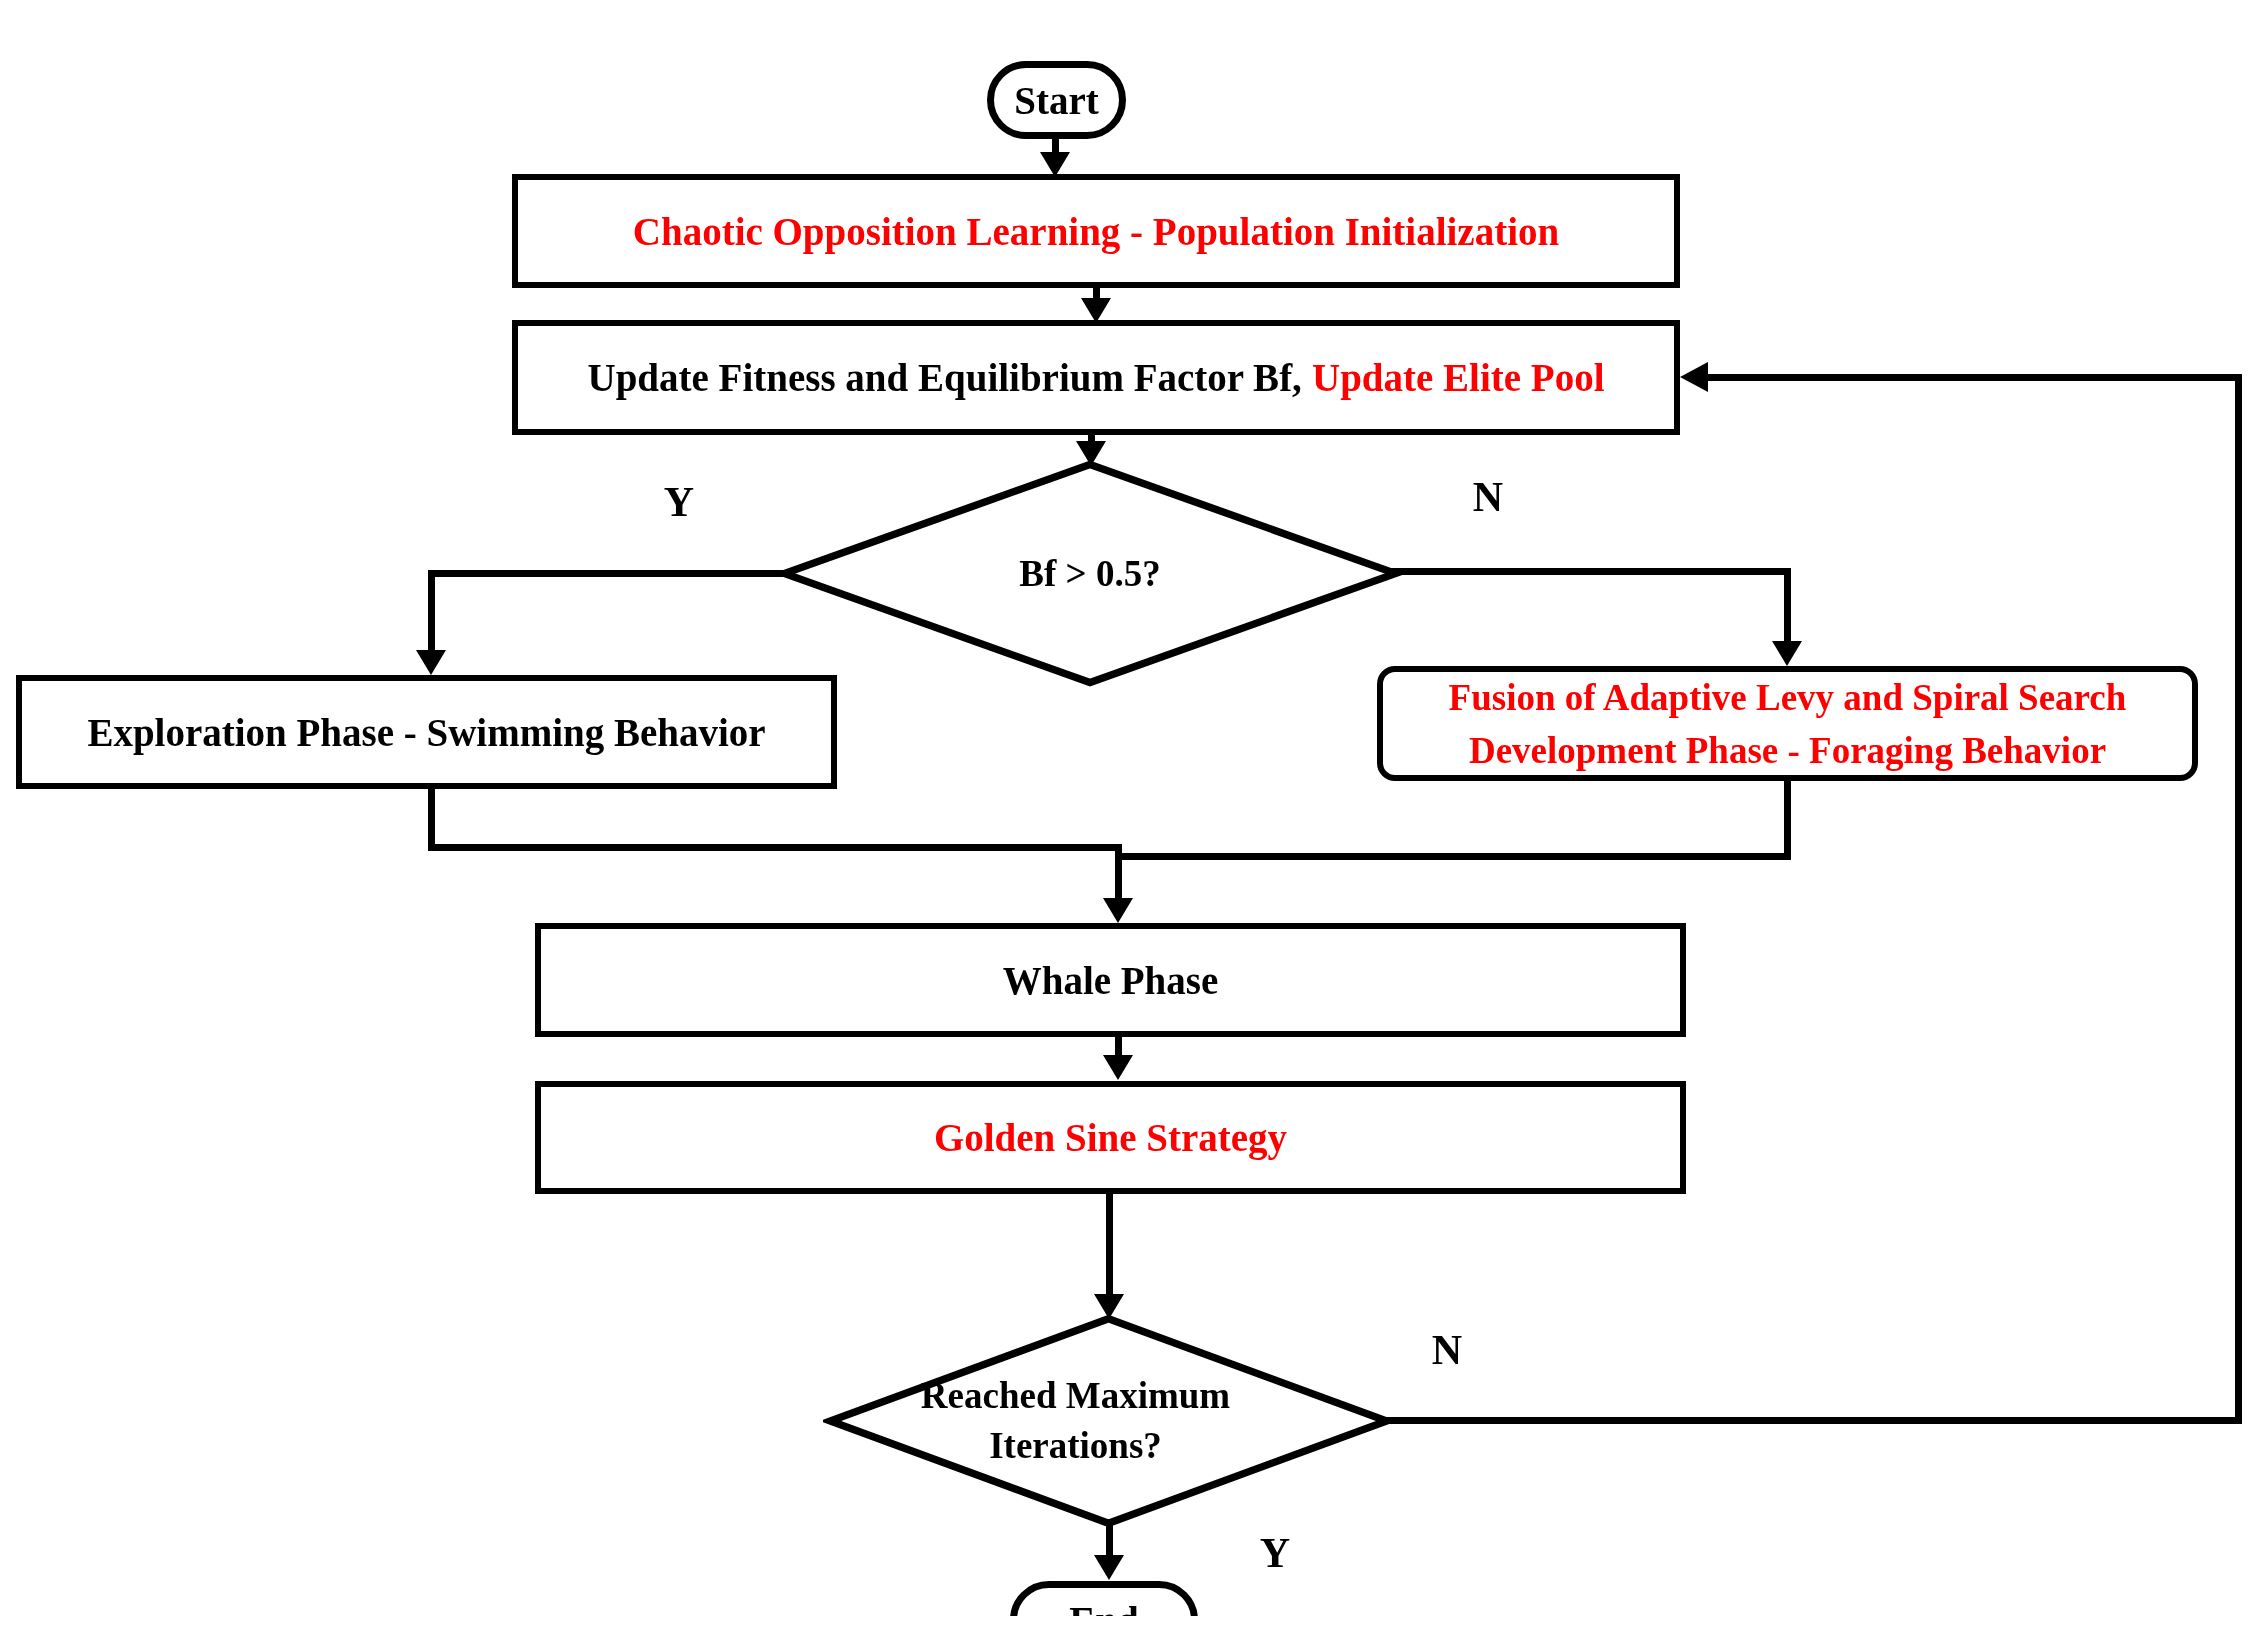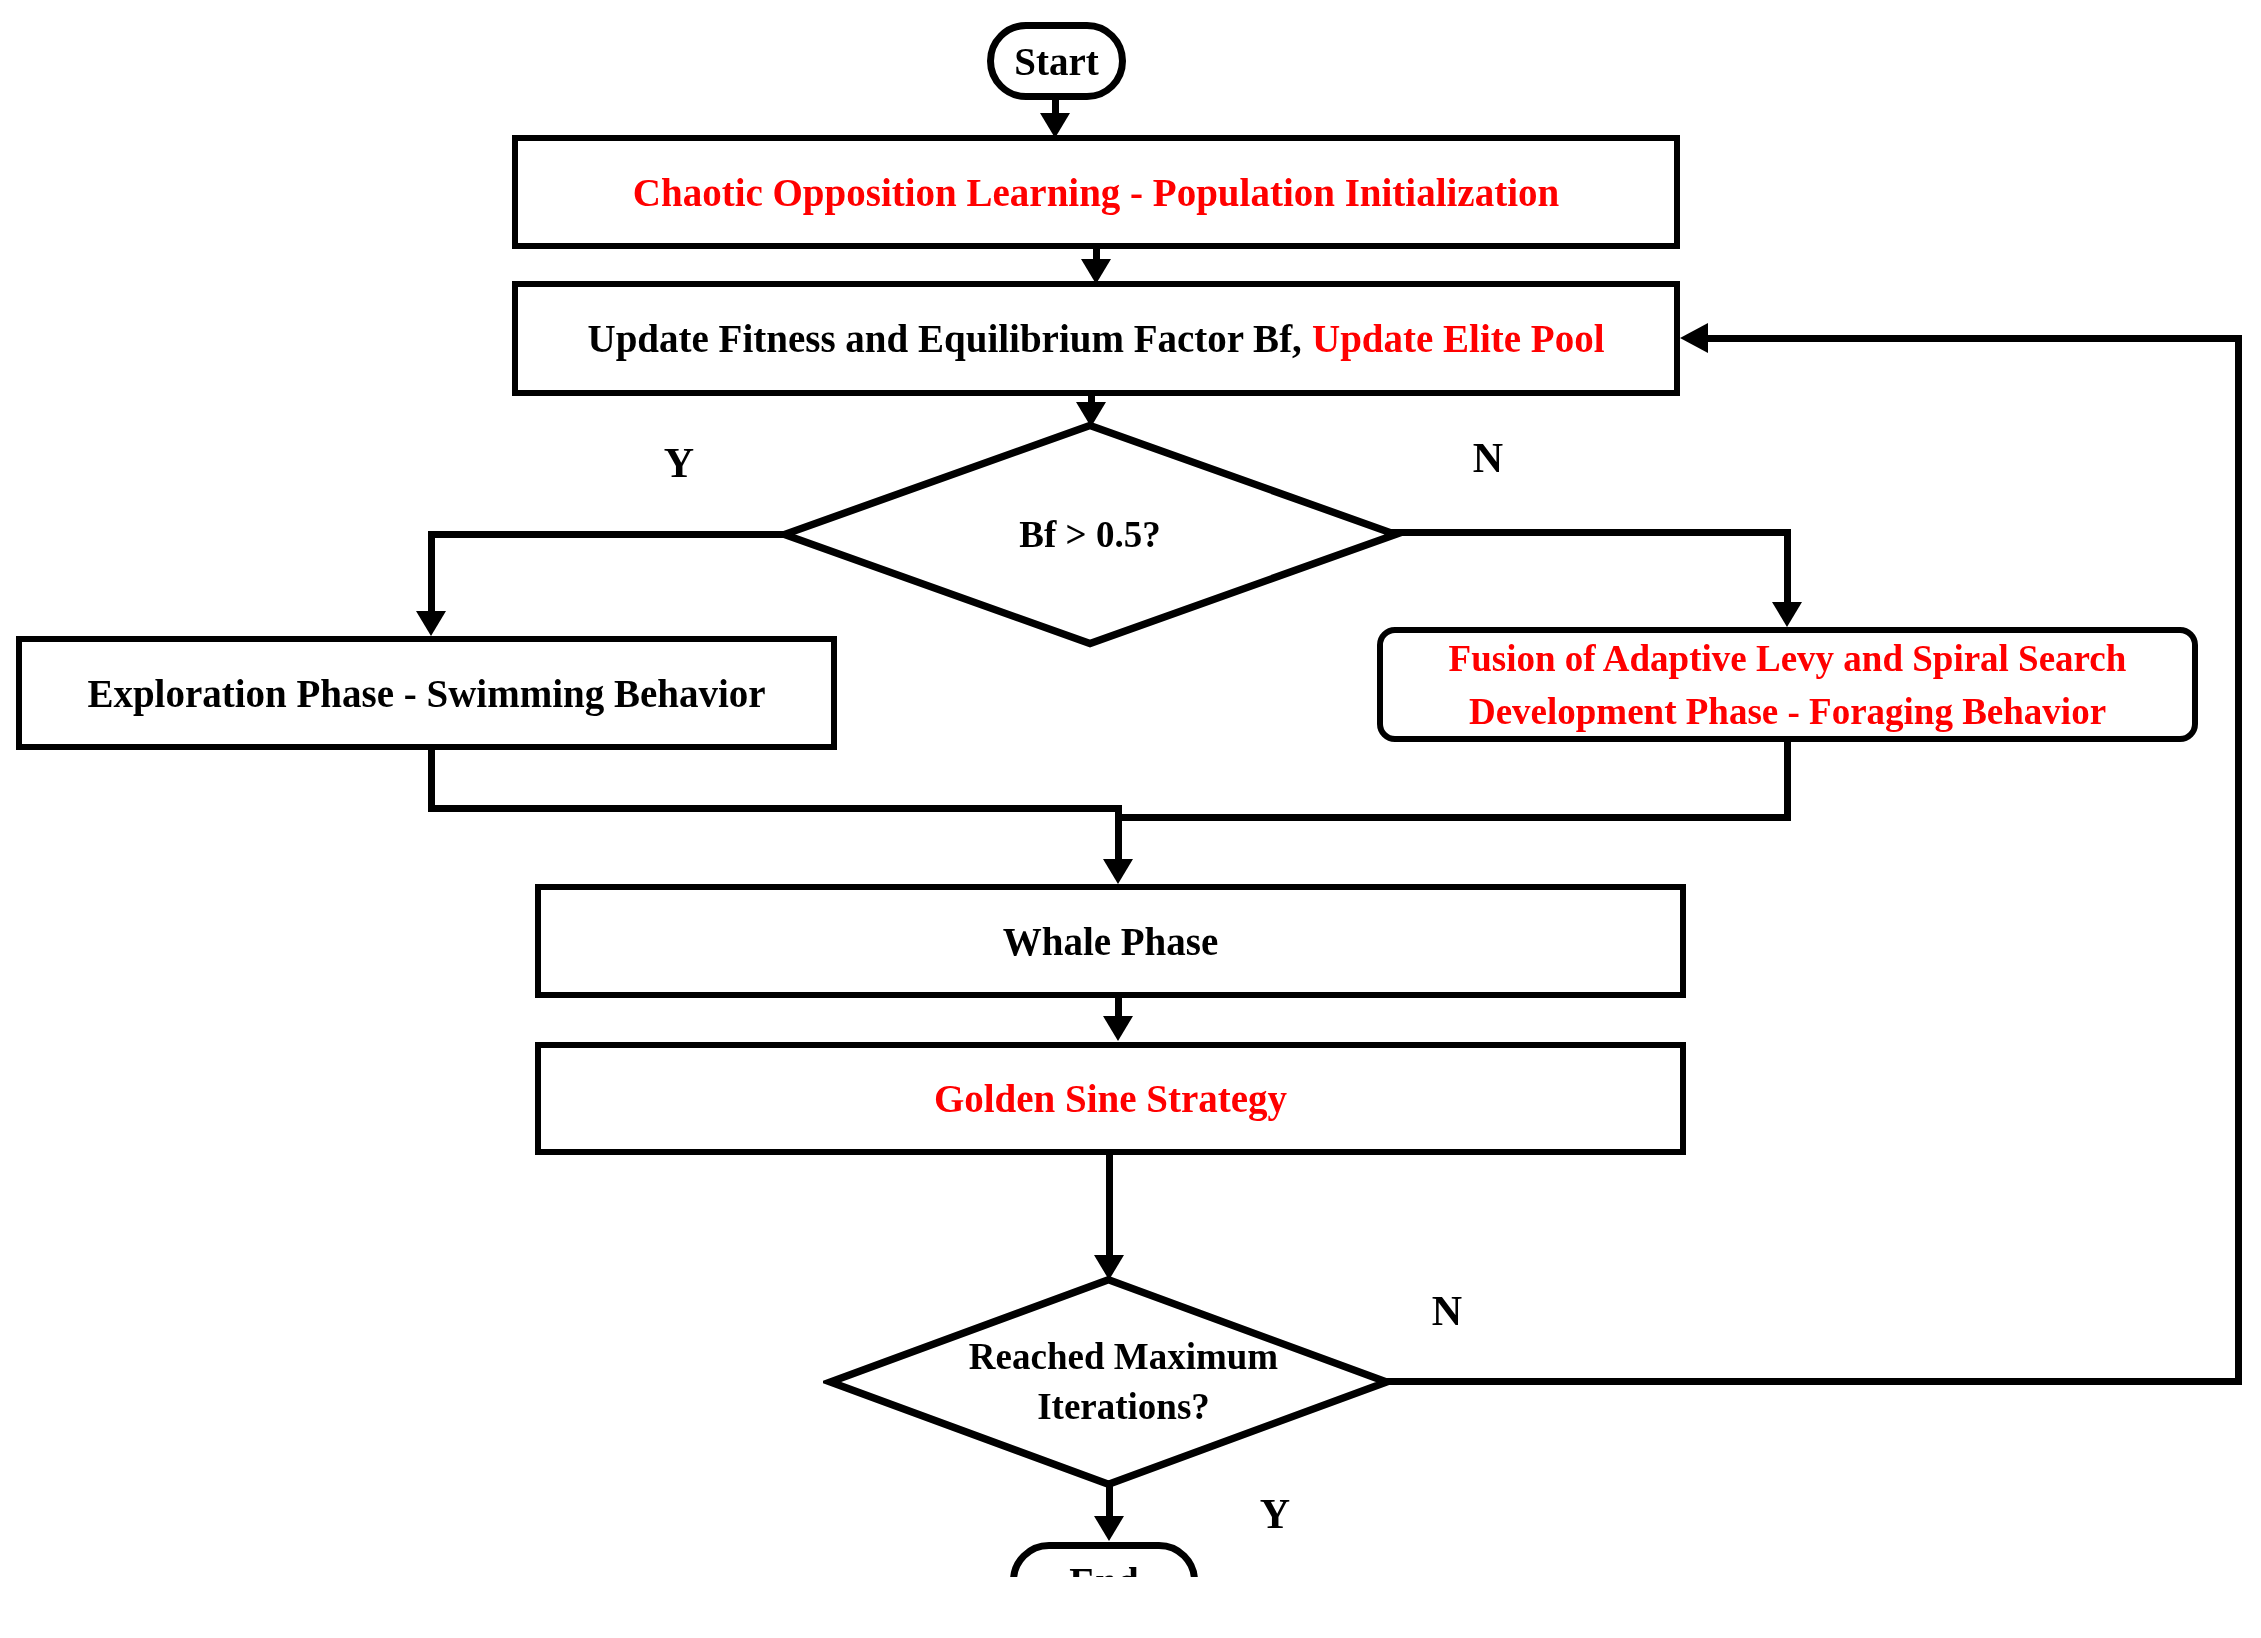--- a/index.html
+++ b/index.html
@@ -3,20 +3,21 @@
 <meta charset="utf-8">
 <style>
   html,body{margin:0;padding:0;background:#ffffff;}
   #canvas{
     position:relative;
     width:2261px;height:1577px;
     background:#ffffff;
     font-family:"Liberation Serif","DejaVu Serif",serif;
     color:#000000;
     overflow:hidden;
+    margin-top:39px;
   }
   .line{position:absolute;background:#000000;}
   .box{
     position:absolute;background:#ffffff;border:6.7px solid #000000;
     display:flex;align-items:center;justify-content:center;
     text-align:center;box-sizing:border-box;
   }
   .terminal{
     position:absolute;background:#ffffff;border:7.4px solid #000000;
     border-radius:43px;display:flex;align-items:center;justify-content:center;
@@ -115,21 +116,21 @@
   <div class="box" style="left:535px;top:1042px;width:1151px;height:113px;">
     <span class="lbl red">Golden Sine Strategy</span>
   </div>
 
   <div class="line" style="left:1106px;top:1154px;width:6.7px;height:102px;"></div>
   <div class="ah-down" style="left:1094px;top:1255px;"></div>
 
   <svg class="diamond" style="left:823px;top:1272px;" width="571" height="220" viewBox="0 0 770 296">
     <polygon points="385,10 760,148 385,286 10,148" fill="#ffffff" stroke="#000000" stroke-width="10"></polygon>
   </svg>
-  <div class="diamond-label" style="left:838px;top:1272px;width:571px;height:220px;">
+  <div class="diamond-label" style="left:790px;top:1272px;width:571px;height:220px;">
     <span>Reached Maximum</span>
     <span>Iterations?</span>
   </div>
 
   <div class="edge-label" style="left:1406px;top:1287px;">N</div>
   <div class="line" style="left:1384px;top:1378px;width:857px;height:6.7px;"></div>
   <div class="line" style="left:2235px;top:335px;width:6.7px;height:1050px;"></div>
   <div class="line" style="left:1706px;top:335px;width:535px;height:6.7px;"></div>
   <div class="ah-left" style="left:1680px;top:323px;"></div>
 

